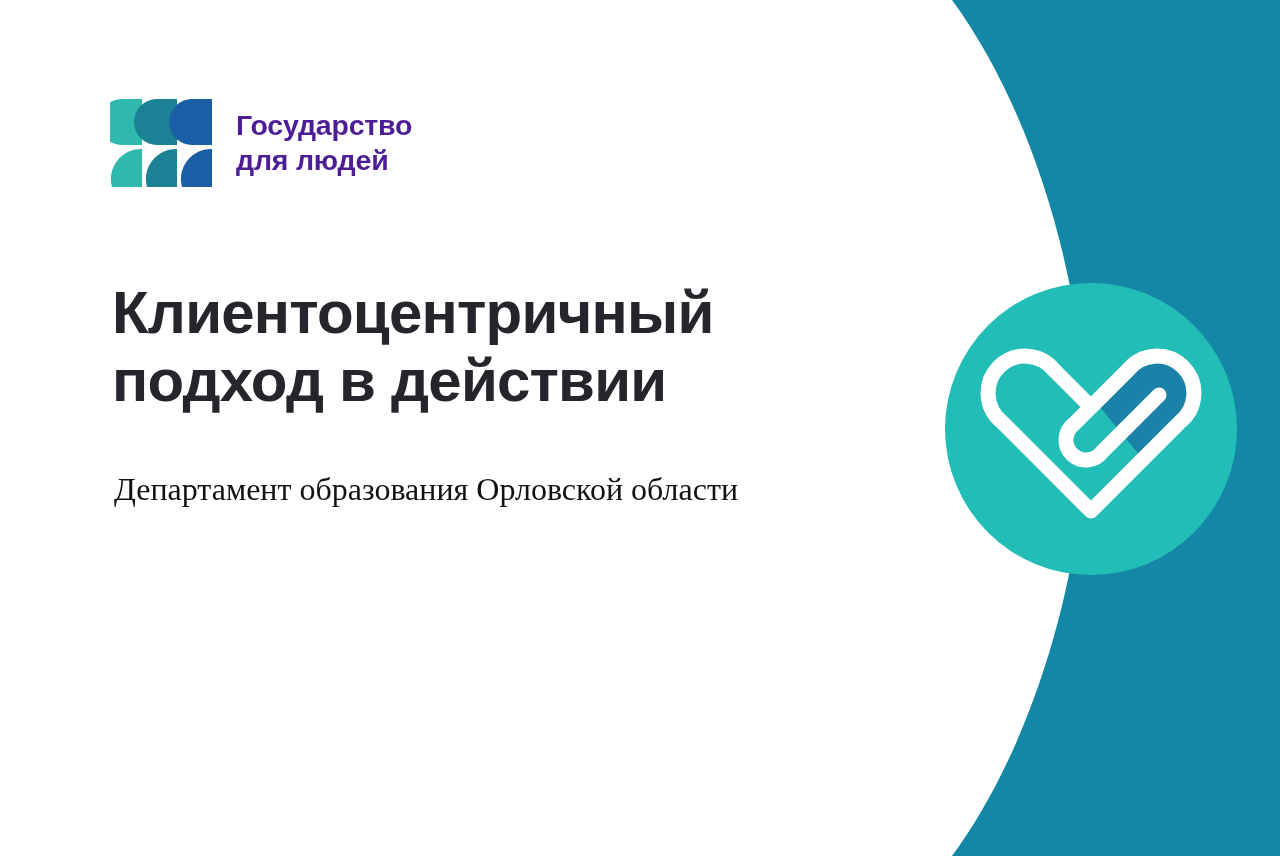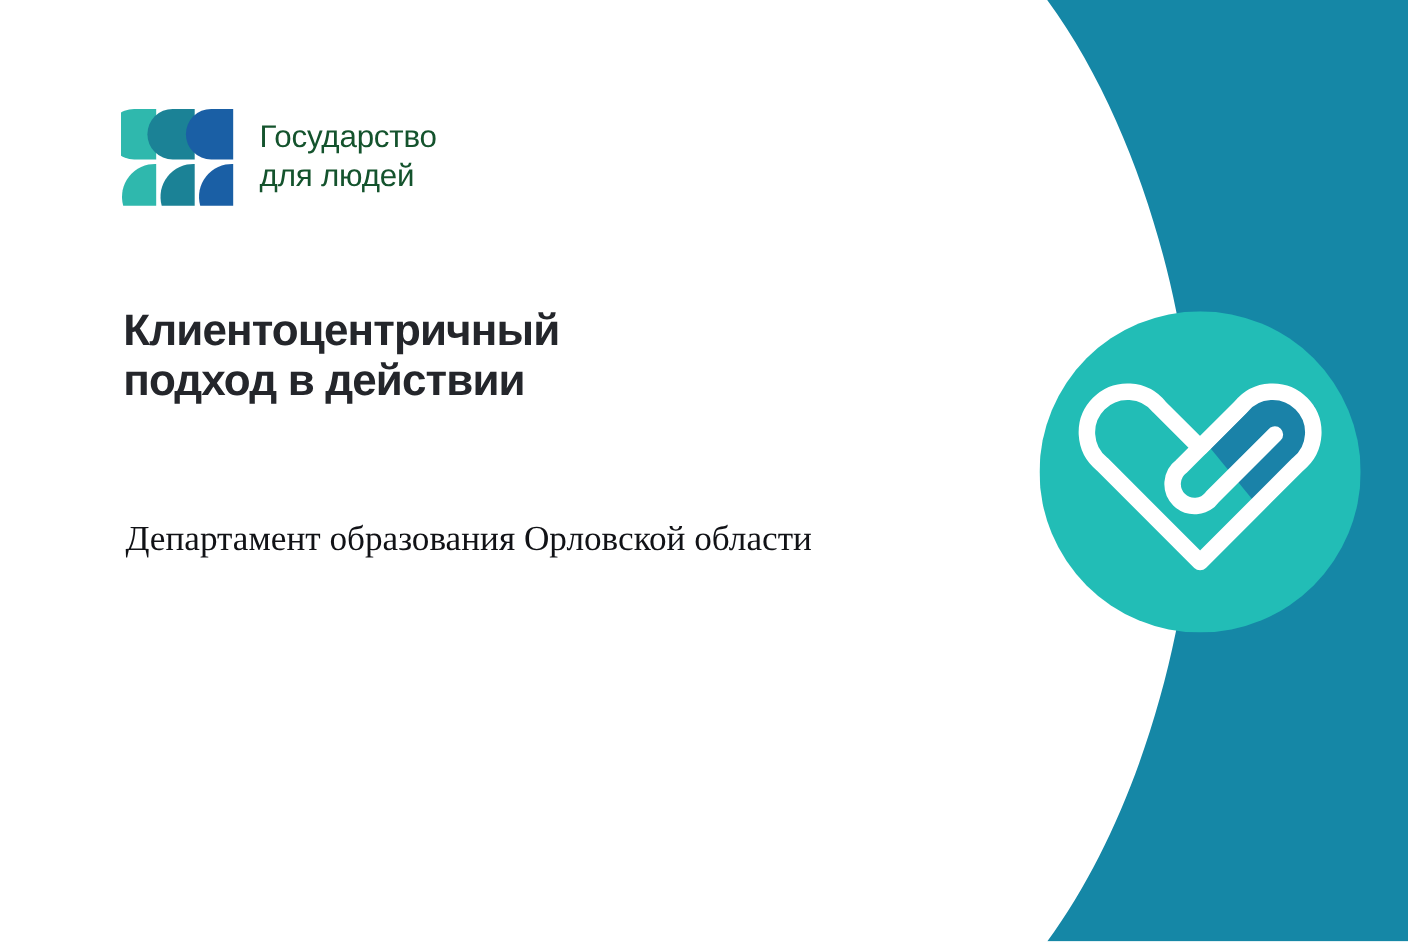--- a/index.html
+++ b/index.html
@@ -41,38 +41,38 @@
     gap: 22px;
   }
   .brand-mark {
     width: 104px;
     height: 92px;
     display: block;
     flex: 0 0 auto;
   }
   .brand-text {
     font-family: "Liberation Sans", sans-serif;
-    font-weight: 400;
+    font-weight: 700;
     font-size: 28.5px;
     line-height: 1.22;
     letter-spacing: -0.2px;
-    color: #14532d;
+    color: #4c1d95;
     white-space: pre-line;
   }
 
   
   .headline {
     position: absolute;
     left: 112px;
     top: 279px;
     width: 790px;
     margin: 0;
     font-family: "Liberation Sans", sans-serif;
     font-weight: 700;
-    font-size: 40px;
+    font-size: 60px;
     line-height: 1.13;
     letter-spacing: -0.8px;
     color: #24262b;
     white-space: pre-line;
   }
 
   
   .subtitle {
     position: absolute;
     left: 114px;

